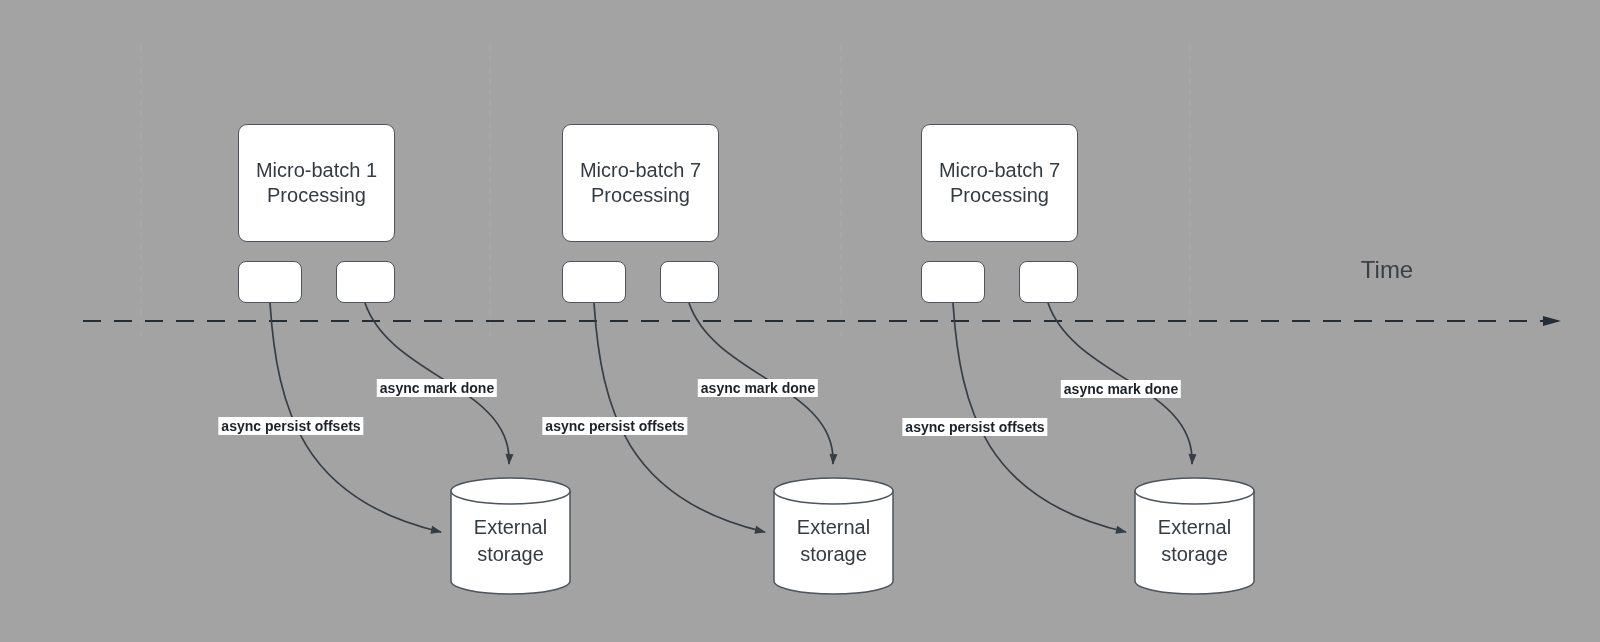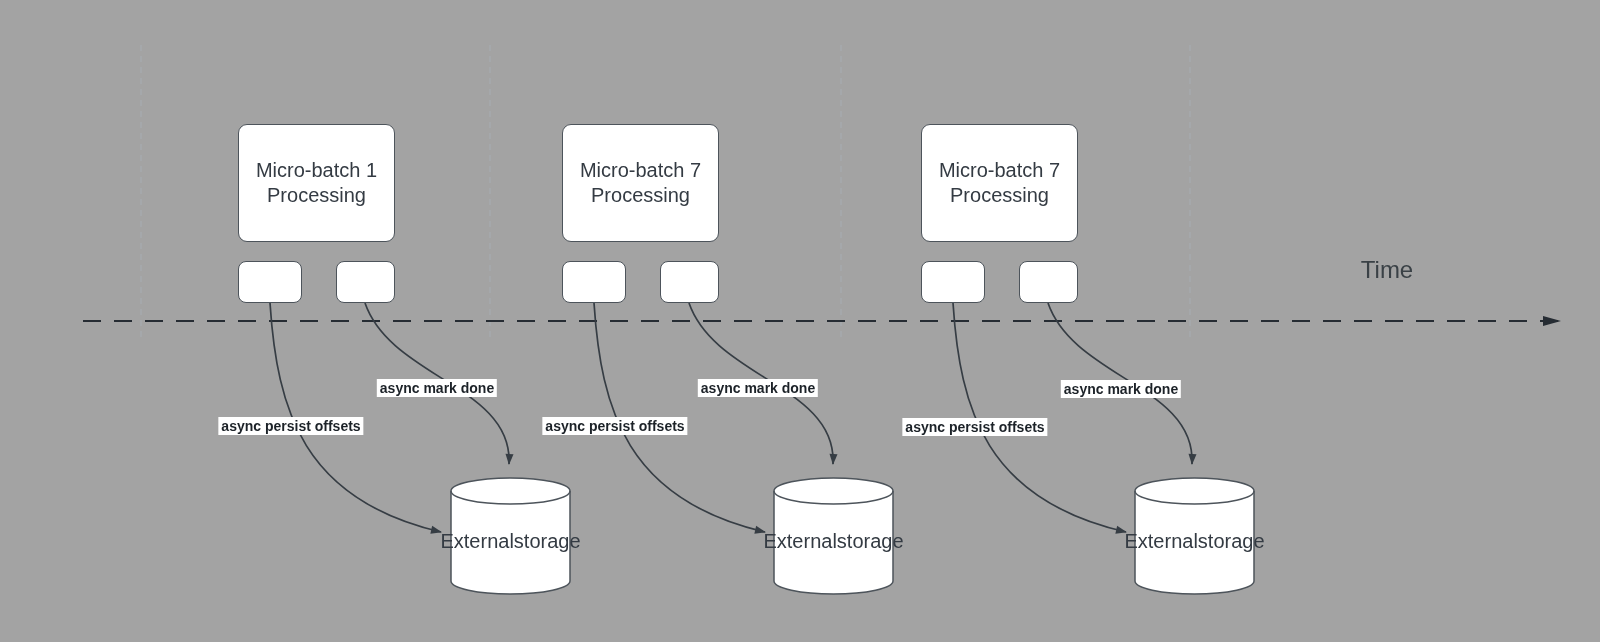--- a/index.html
+++ b/index.html
@@ -38,20 +38,21 @@
   .smallbox {
     height: 42px;
     top: 261px;
     border-radius: 8px;
   }
   .cyl-label {
     position: absolute;
     top: 500px;
     width: 119px; height: 82px;
     display: flex;
+    flex-direction: column;
     align-items: center;
     justify-content: center;
     text-align: center;
     font-size: 20px;
     line-height: 27px;
     color: #343b43;
   }
   .edge-label {
     position: absolute;
     transform: translate(-50%, -50%);

